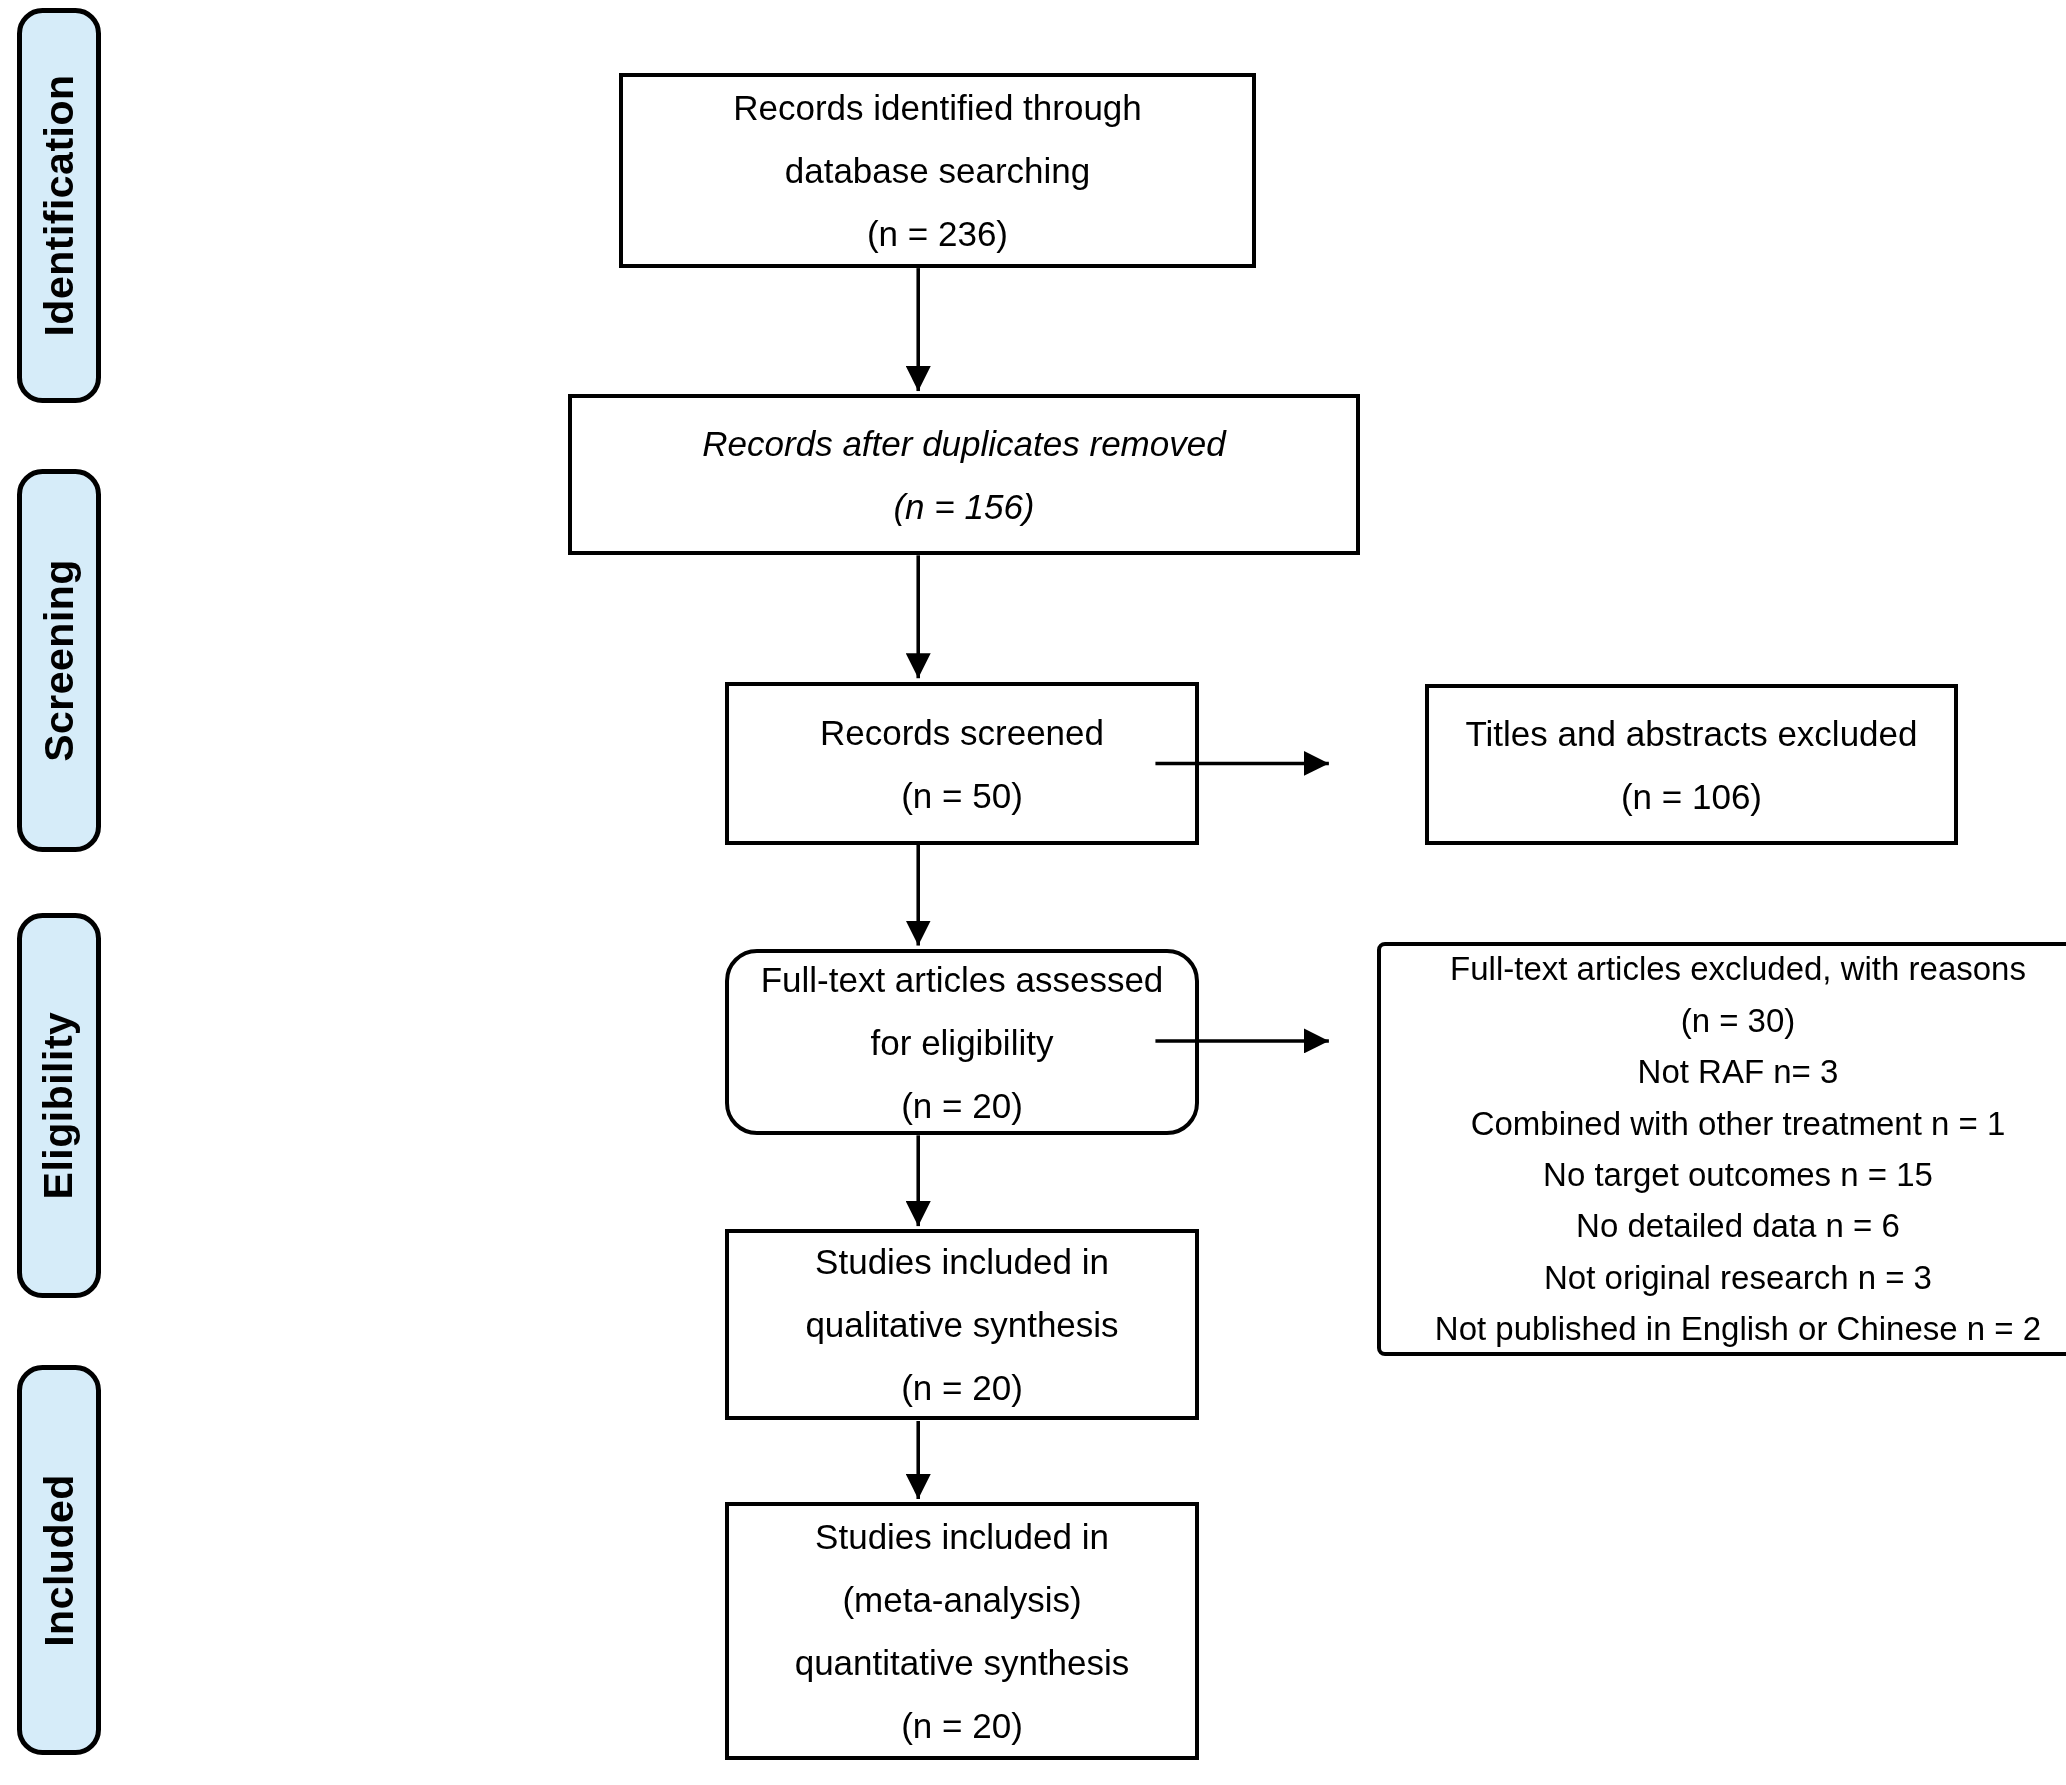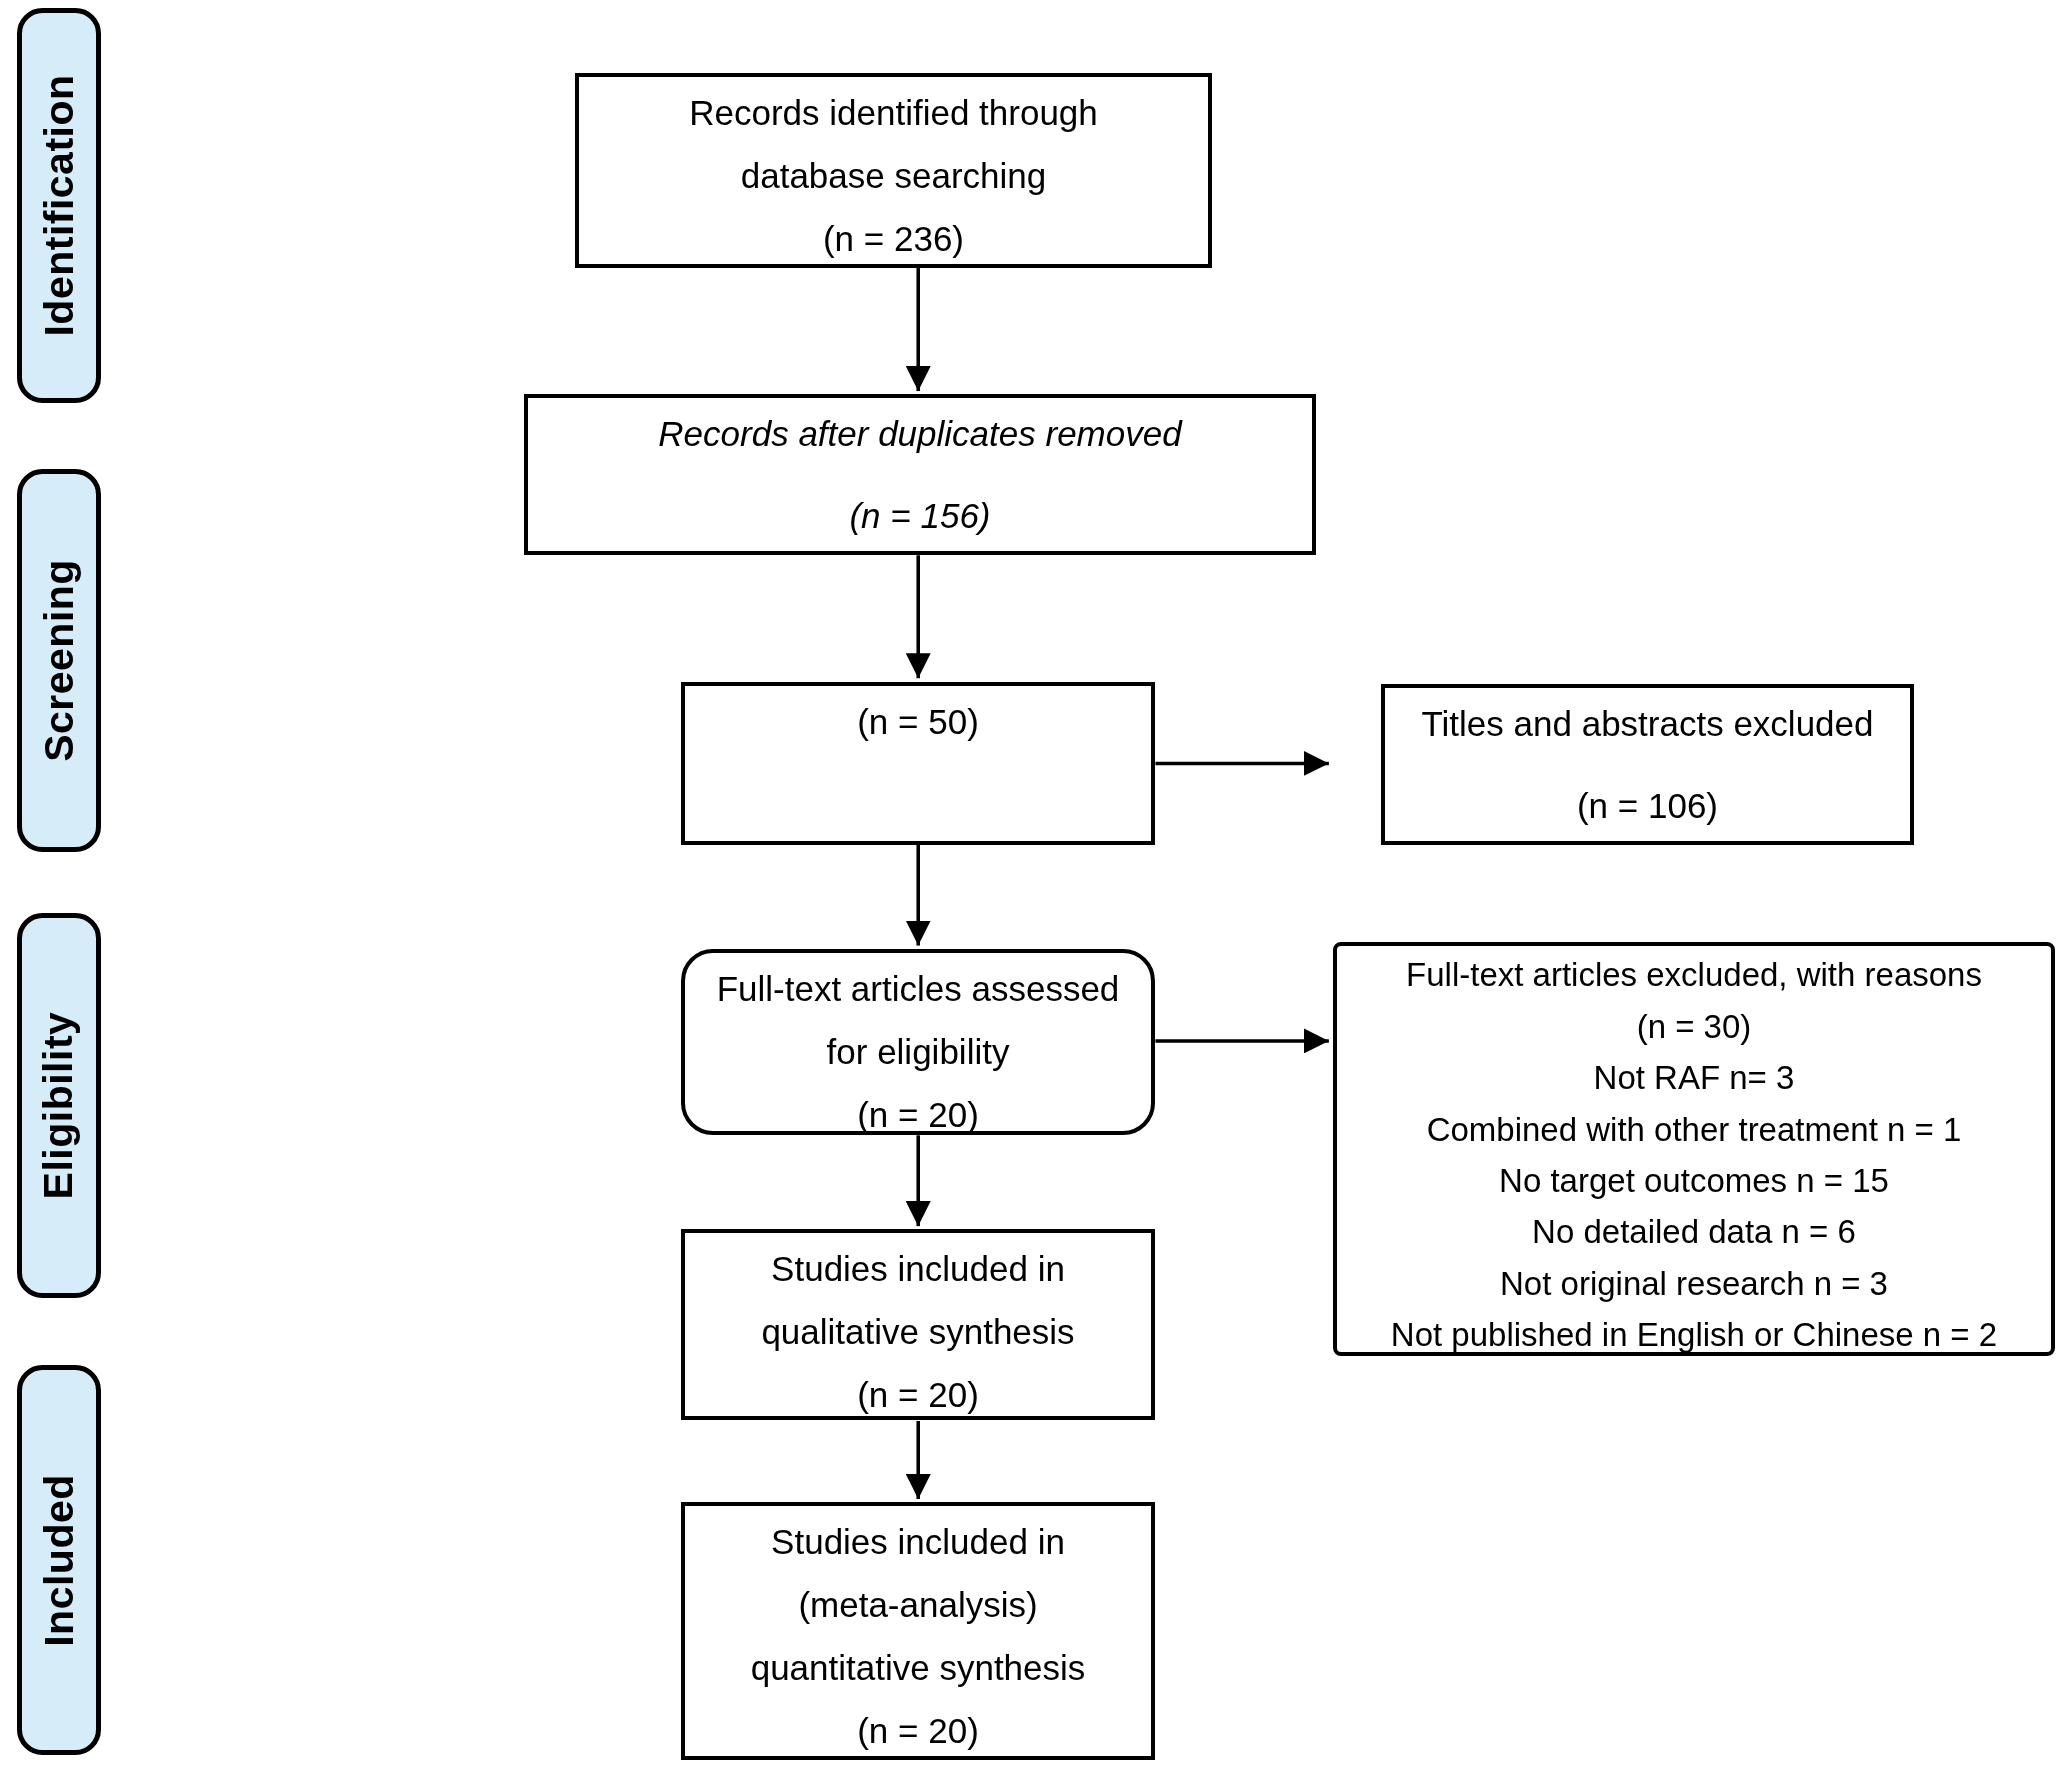--- a/index.html
+++ b/index.html
@@ -30,25 +30,26 @@
     letter-spacing: 0.5px;
   }
   .box {
     position: absolute;
     background: var(--box-fill, #ffffff);
     border: 4.6px solid var(--box-border, #000000);
     box-sizing: border-box;
     display: flex;
     flex-direction: column;
     align-items: center;
-    justify-content: space-between;
+    justify-content: center;
     text-align: center;
     font-size: 35px;
     line-height: 1.8;
     padding: 4.1px 9.2px;
+    margin-left: 44px;
   }
   .box.dense {
     font-size: 33px;
     line-height: 1.56;
     padding: 3.1px 6.1px;
   }
   .line { display: block; white-space: nowrap; }
   #stage-identification { left: 17px;  top: 7.7px;   width: 84px; height: 395px; }
   #stage-screening      { left: 17px;  top: 469px;  width: 84px; height: 383px; }
   #stage-eligibility    { left: 17px;  top: 913px; width: 84px; height: 385px; }
@@ -89,20 +90,21 @@
     <span class="line">database searching</span>
     <span class="line">(n = 236)</span>
   </div>
 
   <div class="box" id="box-duplicates">
     <span class="line">Records after duplicates removed</span>
     <span class="line">(n = 156)</span>
   </div>
 
   <div class="box" id="box-screened">
+    <span class="line">Records screened</span>
     <span class="line">(n = 50)</span>
   </div>
 
   <div class="box" id="box-titles-excluded">
     <span class="line">Titles and abstracts excluded</span>
     <span class="line">(n = 106)</span>
   </div>
 
   <div class="box" id="box-fulltext">
     <span class="line">Full-text articles assessed</span>

